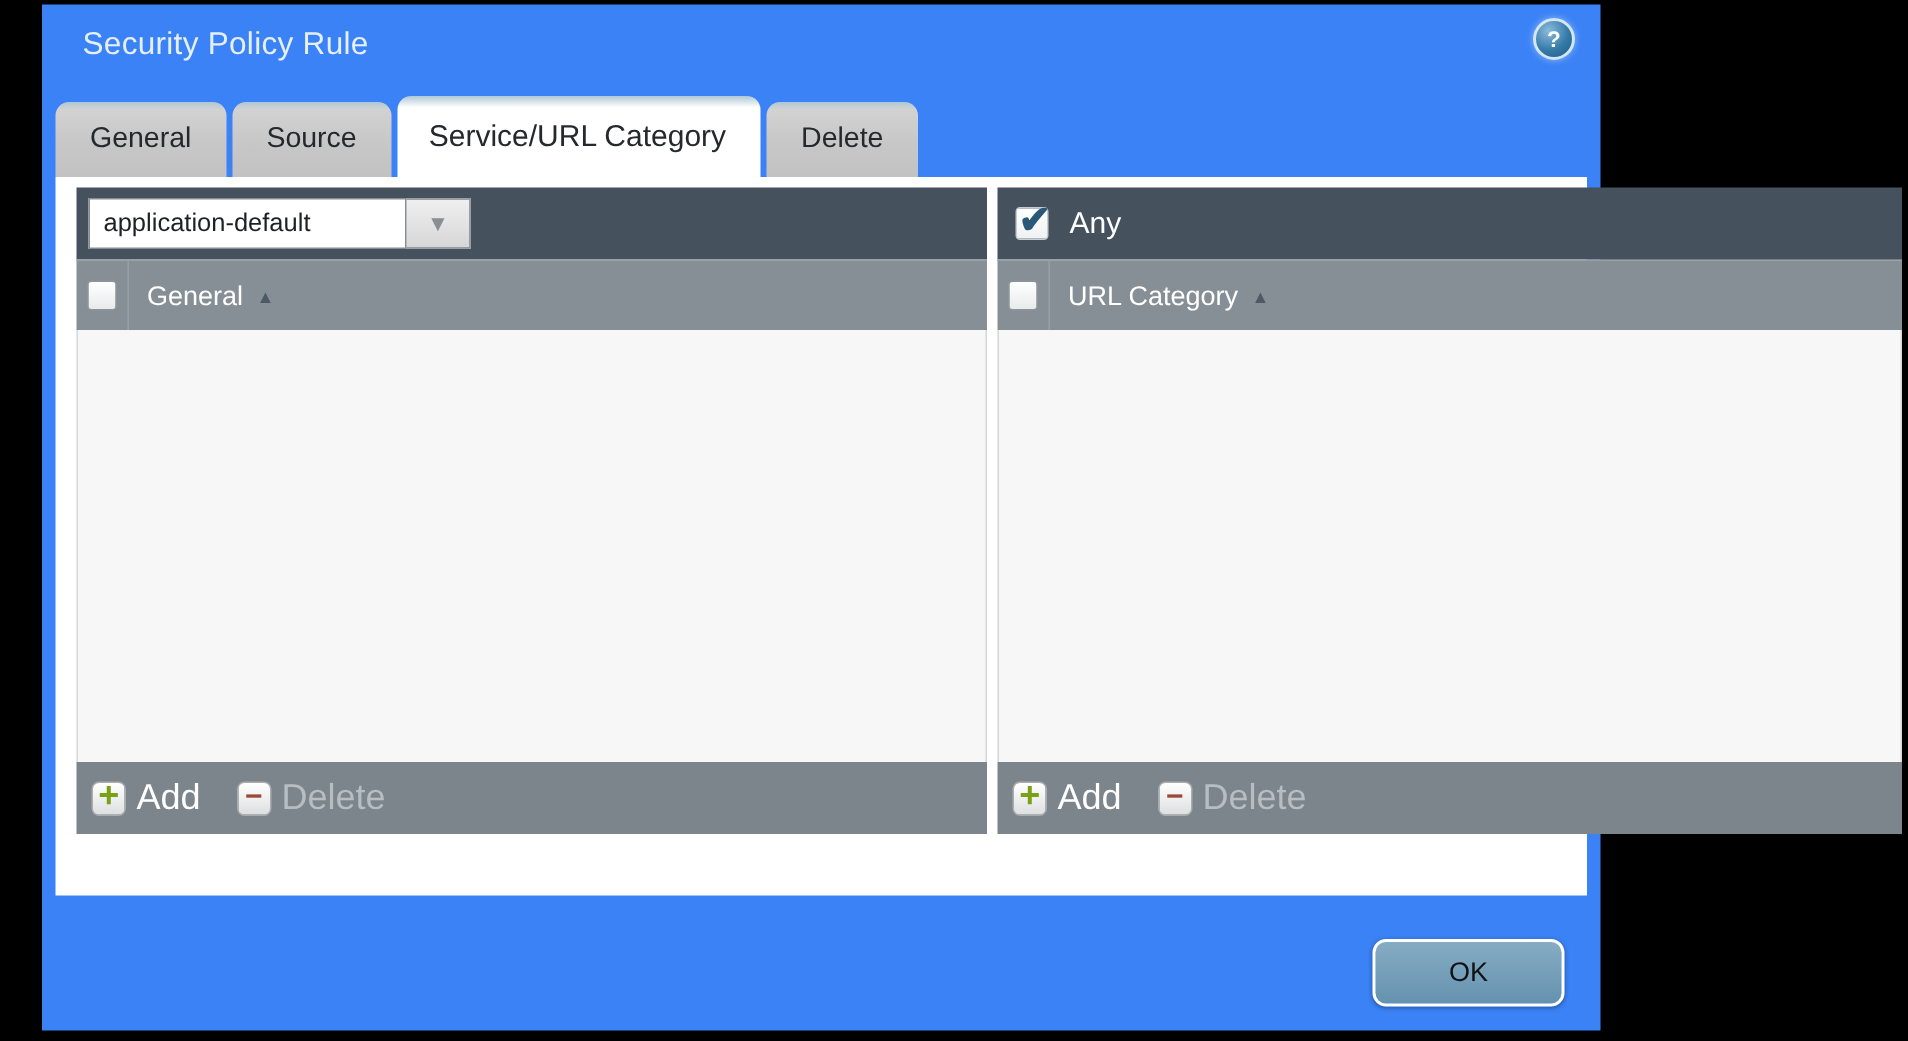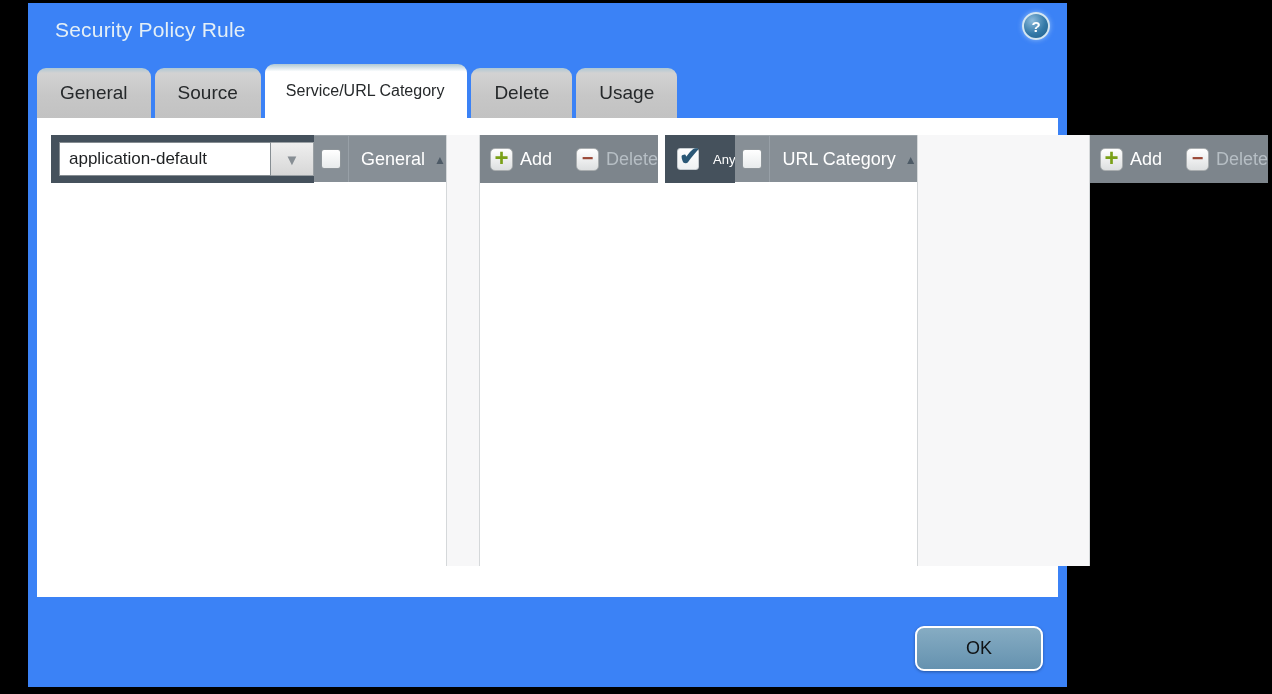--- a/index.html
+++ b/index.html
@@ -46,34 +46,34 @@
     height: 50px;
     padding: 0 23px;
     display: flex; align-items: center;
     font-size: 19px; color: #26292b;
     white-space: nowrap;
     cursor: pointer;
   }
   .tab.active {
     background: linear-gradient(#aec8d5 0%, #ffffff 14%, #ffffff 100%);
     height: 54px;
-    font-size: 16px;
+    font-size: 20px;
     padding-left: 21px;
   }
 
   
   .content {
     margin: 0 9px;
     height: 479px;
     background: #ffffff;
     position: relative;
   }
   .panel {
-    position: absolute; top: 17px; height: 431px;
-    display: flex; flex-direction: row;
+    position: absolute; top: 7px; height: 431px;
+    display: flex; flex-direction: column;
   }
   .panel-left  { left: 14px;  width: 607px; }
   .panel-right { left: 628px; width: 603px; }
 
   .panel-header {
     flex: none; height: 48px; background: #45515c;
     display: flex; align-items: center; padding-left: 8px;
   }
   .col-header {
     flex: none; height: 47px; background: #878f96;
@@ -108,21 +108,21 @@
   }
   .icon-btn {
     width: 23px; height: 23px; border-radius: 5px;
     background: linear-gradient(#ffffff, #dddfe0);
     border: 1px solid #a9adaf;
     display: flex; align-items: center; justify-content: center;
     cursor: pointer; flex: none;
   }
   .add-glyph  { color: #7aa018; font-size: 24px; font-weight: bold; line-height: 1; margin-top: -3px; }
   .minus-glyph{ color: #9a4837; font-size: 20px; font-weight: bold; line-height: 1; margin-top: -2px; }
-  .footer-label { color: #ffffff; font-size: 18px; margin-left: 7px; cursor: pointer; }
+  .footer-label { color: #ffffff; font-size: 24px; margin-left: 7px; cursor: pointer; }
   .footer-label.disabled { color: #b6bec4; cursor: default; }
   .footer-group { display: flex; align-items: center; }
   .footer-gap { width: 24px; flex: none; }
 
   
   .dropdown { display: flex; height: 34px; cursor: pointer; }
   .dropdown-field {
     width: 212px; background: #ffffff;
     border: 1px solid #868d92;
     font-size: 17px; color: #1e2022;
@@ -143,21 +143,21 @@
     background: linear-gradient(#ffffff, #eef1f2);
     border: 1px solid #c6ccd0; border-radius: 3px;
     position: relative; cursor: pointer; flex: none;
   }
   .any-check {
     position: absolute; left: 1px; top: -8px;
     color: #2b5876; font-size: 26px; font-weight: bold;
     display: none;
   }
   .any-cb.checked .any-check { display: block; }
-  .any-label { color: #ffffff; font-size: 13px; margin-left: 14px; }
+  .any-label { color: #ffffff; font-size: 20px; margin-left: 14px; }
 
   
   .dialog-buttons {
     position: absolute; right: 24px; bottom: 16px;
     display: flex; gap: 13px;
   }
   .btn {
     height: 45px; border-radius: 9px;
     border: 2px solid #ffffff;
     display: flex; align-items: center; justify-content: center;
@@ -178,21 +178,20 @@
     <div class="help">
       <span>?</span>
     </div>
   </div>
 
   <div class="tabs">
     <div class="tab">General</div>
     <div class="tab">Source</div>
     <div class="tab active">Service/URL Category</div>
     <div class="tab">Delete</div>
-    <div class="tab">Usage</div>
   </div>
 
   <div class="content">
 
     <div class="panel panel-left">
       <div class="panel-header">
         <div class="dropdown">
           <div class="dropdown-field">application-default</div>
           <div class="dropdown-btn">
             <span>▼</span>

